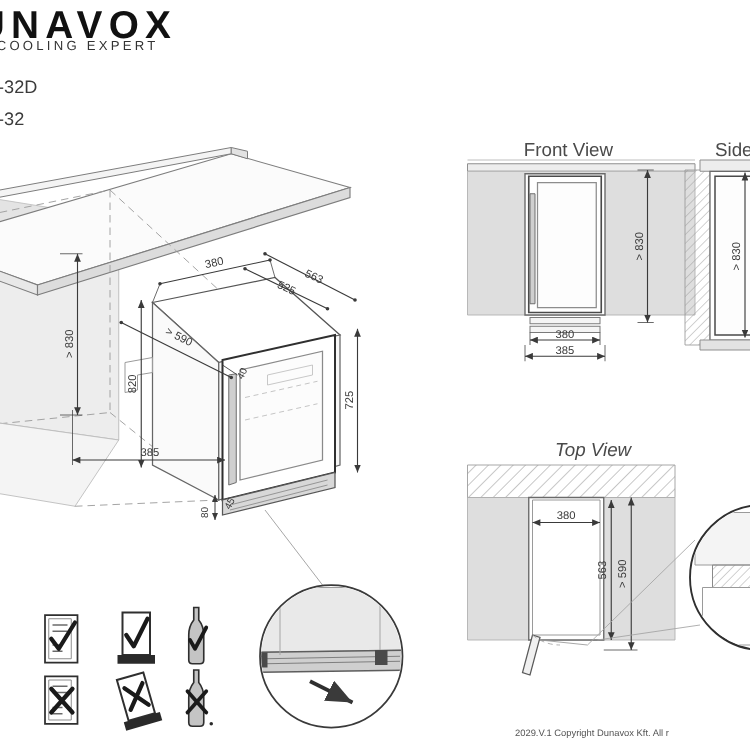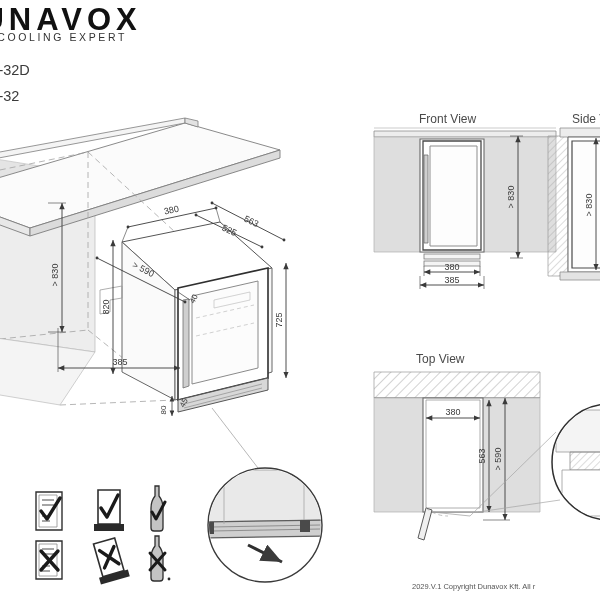--- a/index.html
+++ b/index.html
@@ -61,27 +61,27 @@
   .model-2 {
     position: absolute;
     left: -40px;
     top: 88px;
     font-size: 14.5px;
     color: #3b3b3b;
     white-space: nowrap;
   }
   .view-title {
     position: absolute;
-    font-size: 12px;
+    font-size: 15px;
     color: #4a4a4a;
     white-space: nowrap;
   }
   #front-view-title { left: 419px; top: 112px; }
   #side-view-title  { left: 572px; top: 112px; }
-  #top-view-title   { left: 416px; top: 352px; }
+  #top-view-title   { left: 444px; top: 352px; font-style: italic; }
 
   .copyright {
     position: absolute;
     left: 412px;
     top: 582px;
     font-size: 7.5px;
     color: #555;
     white-space: nowrap;
   }
 

